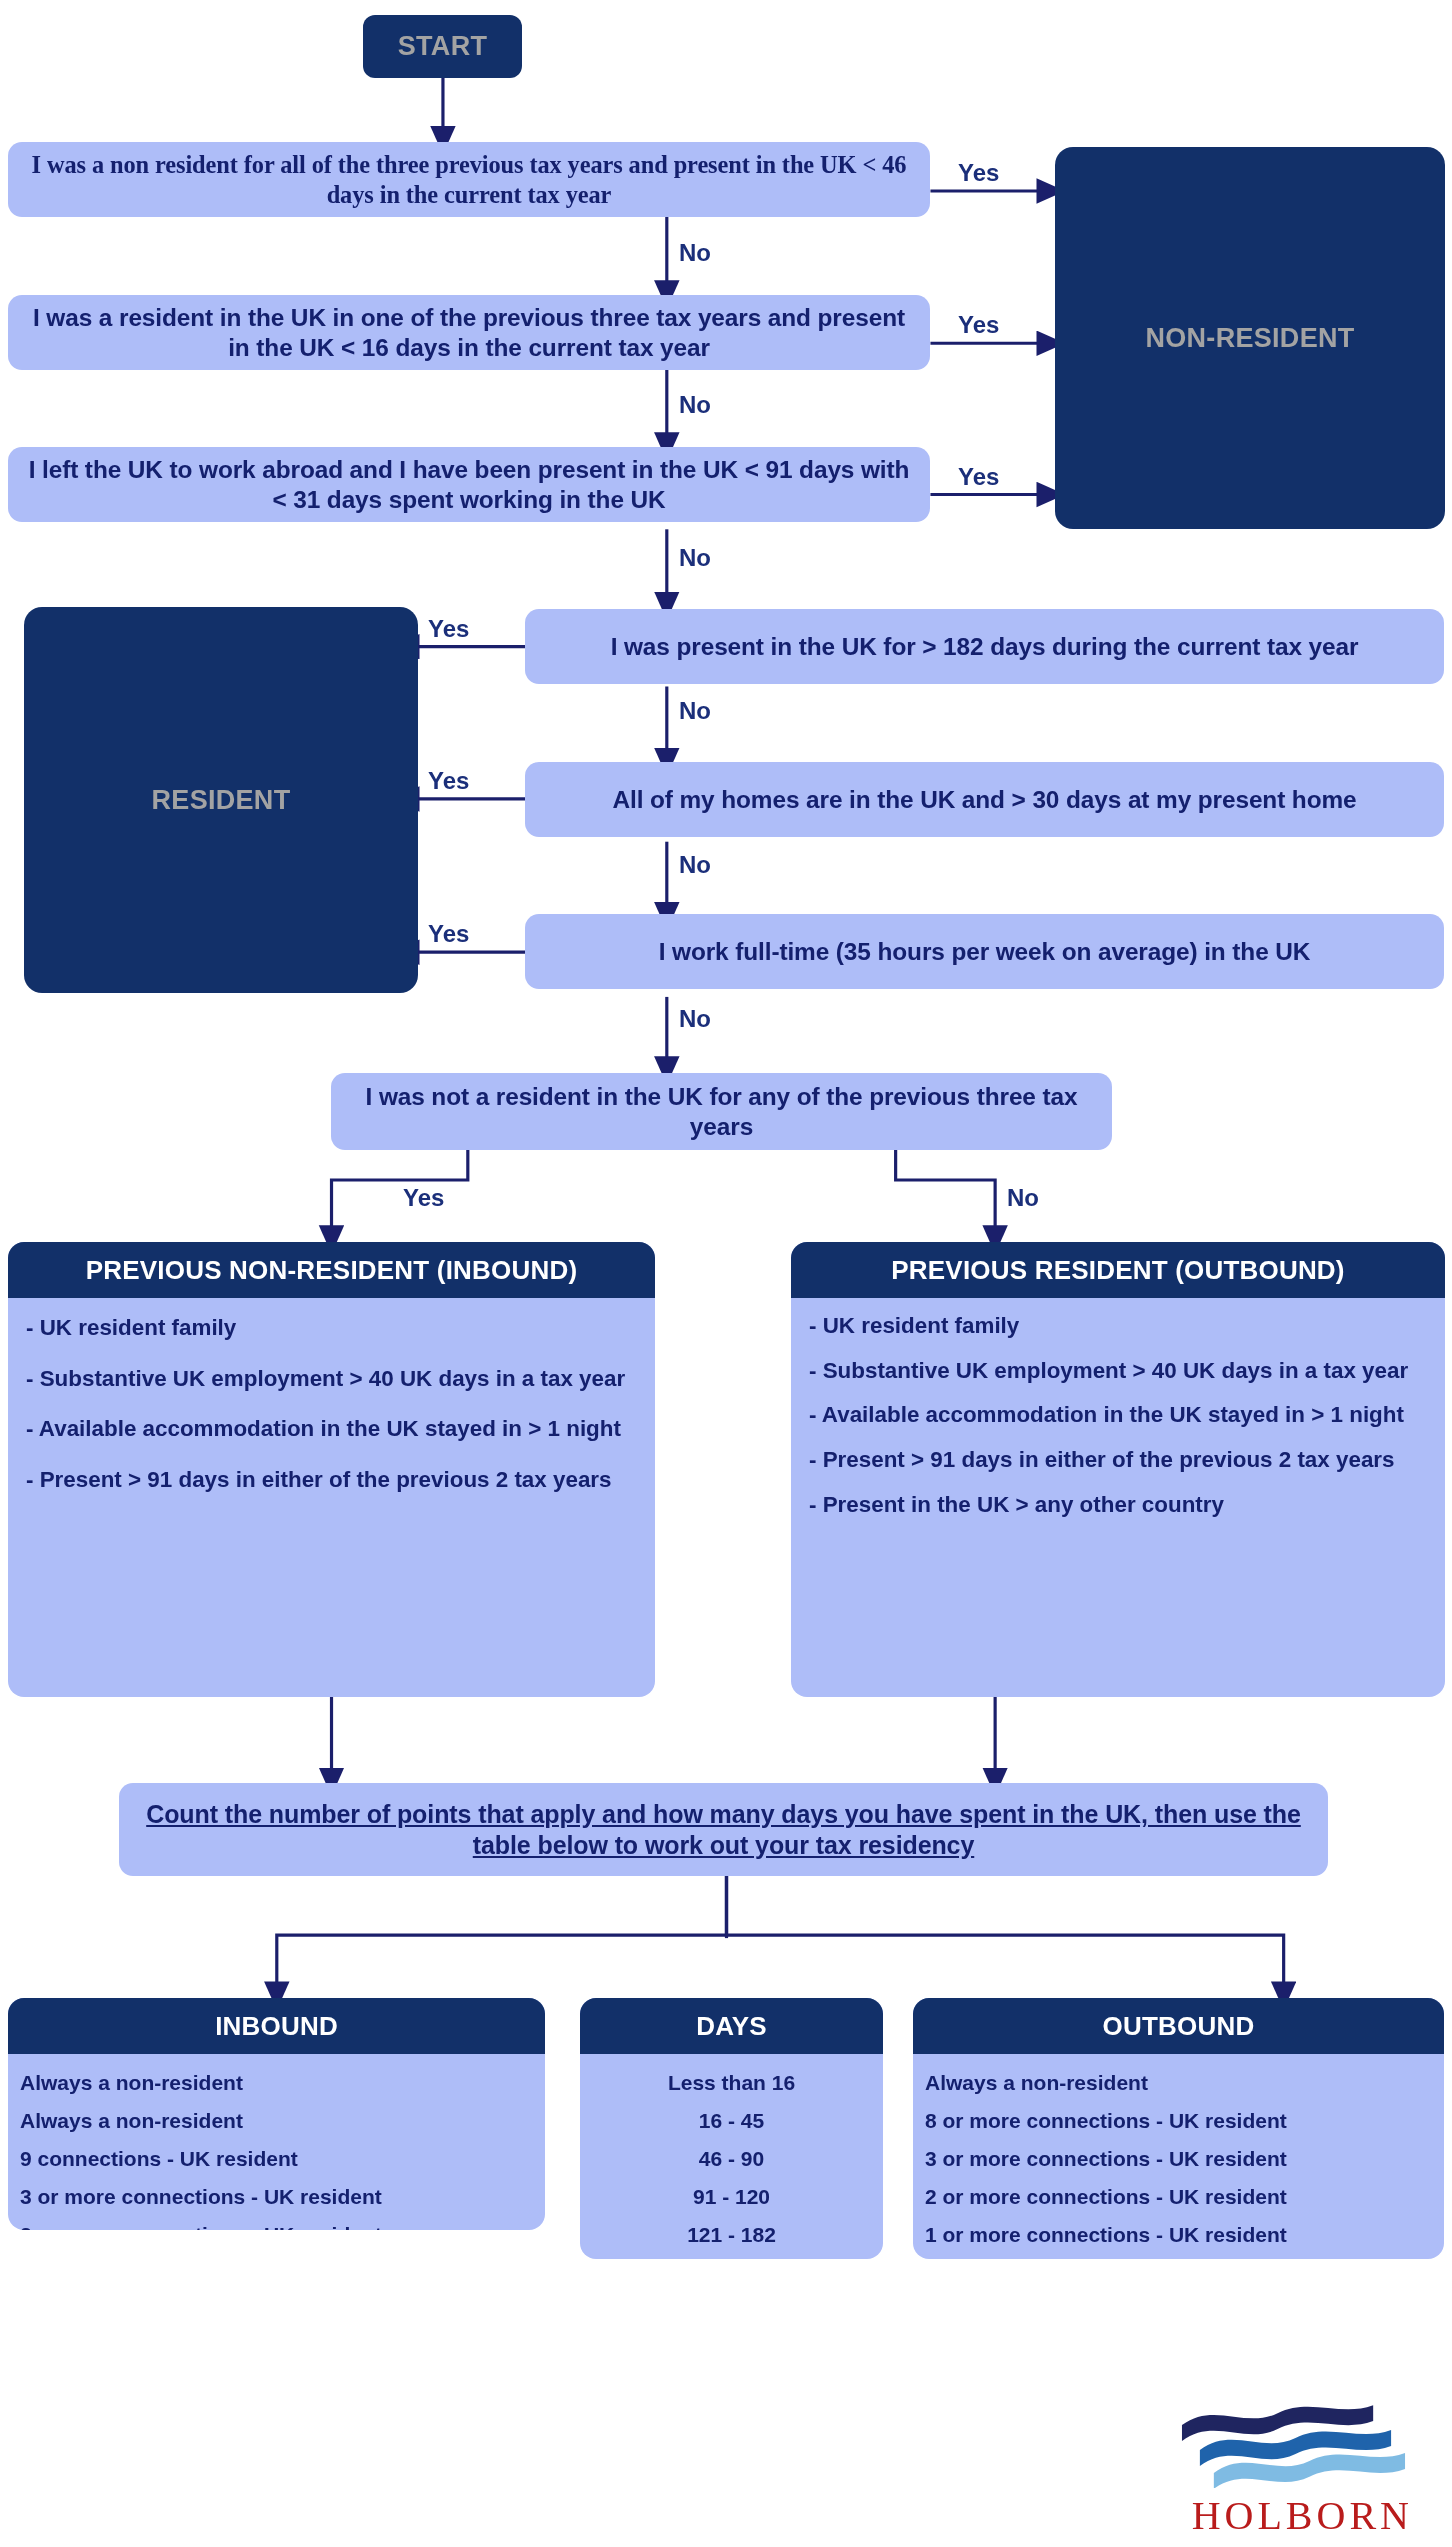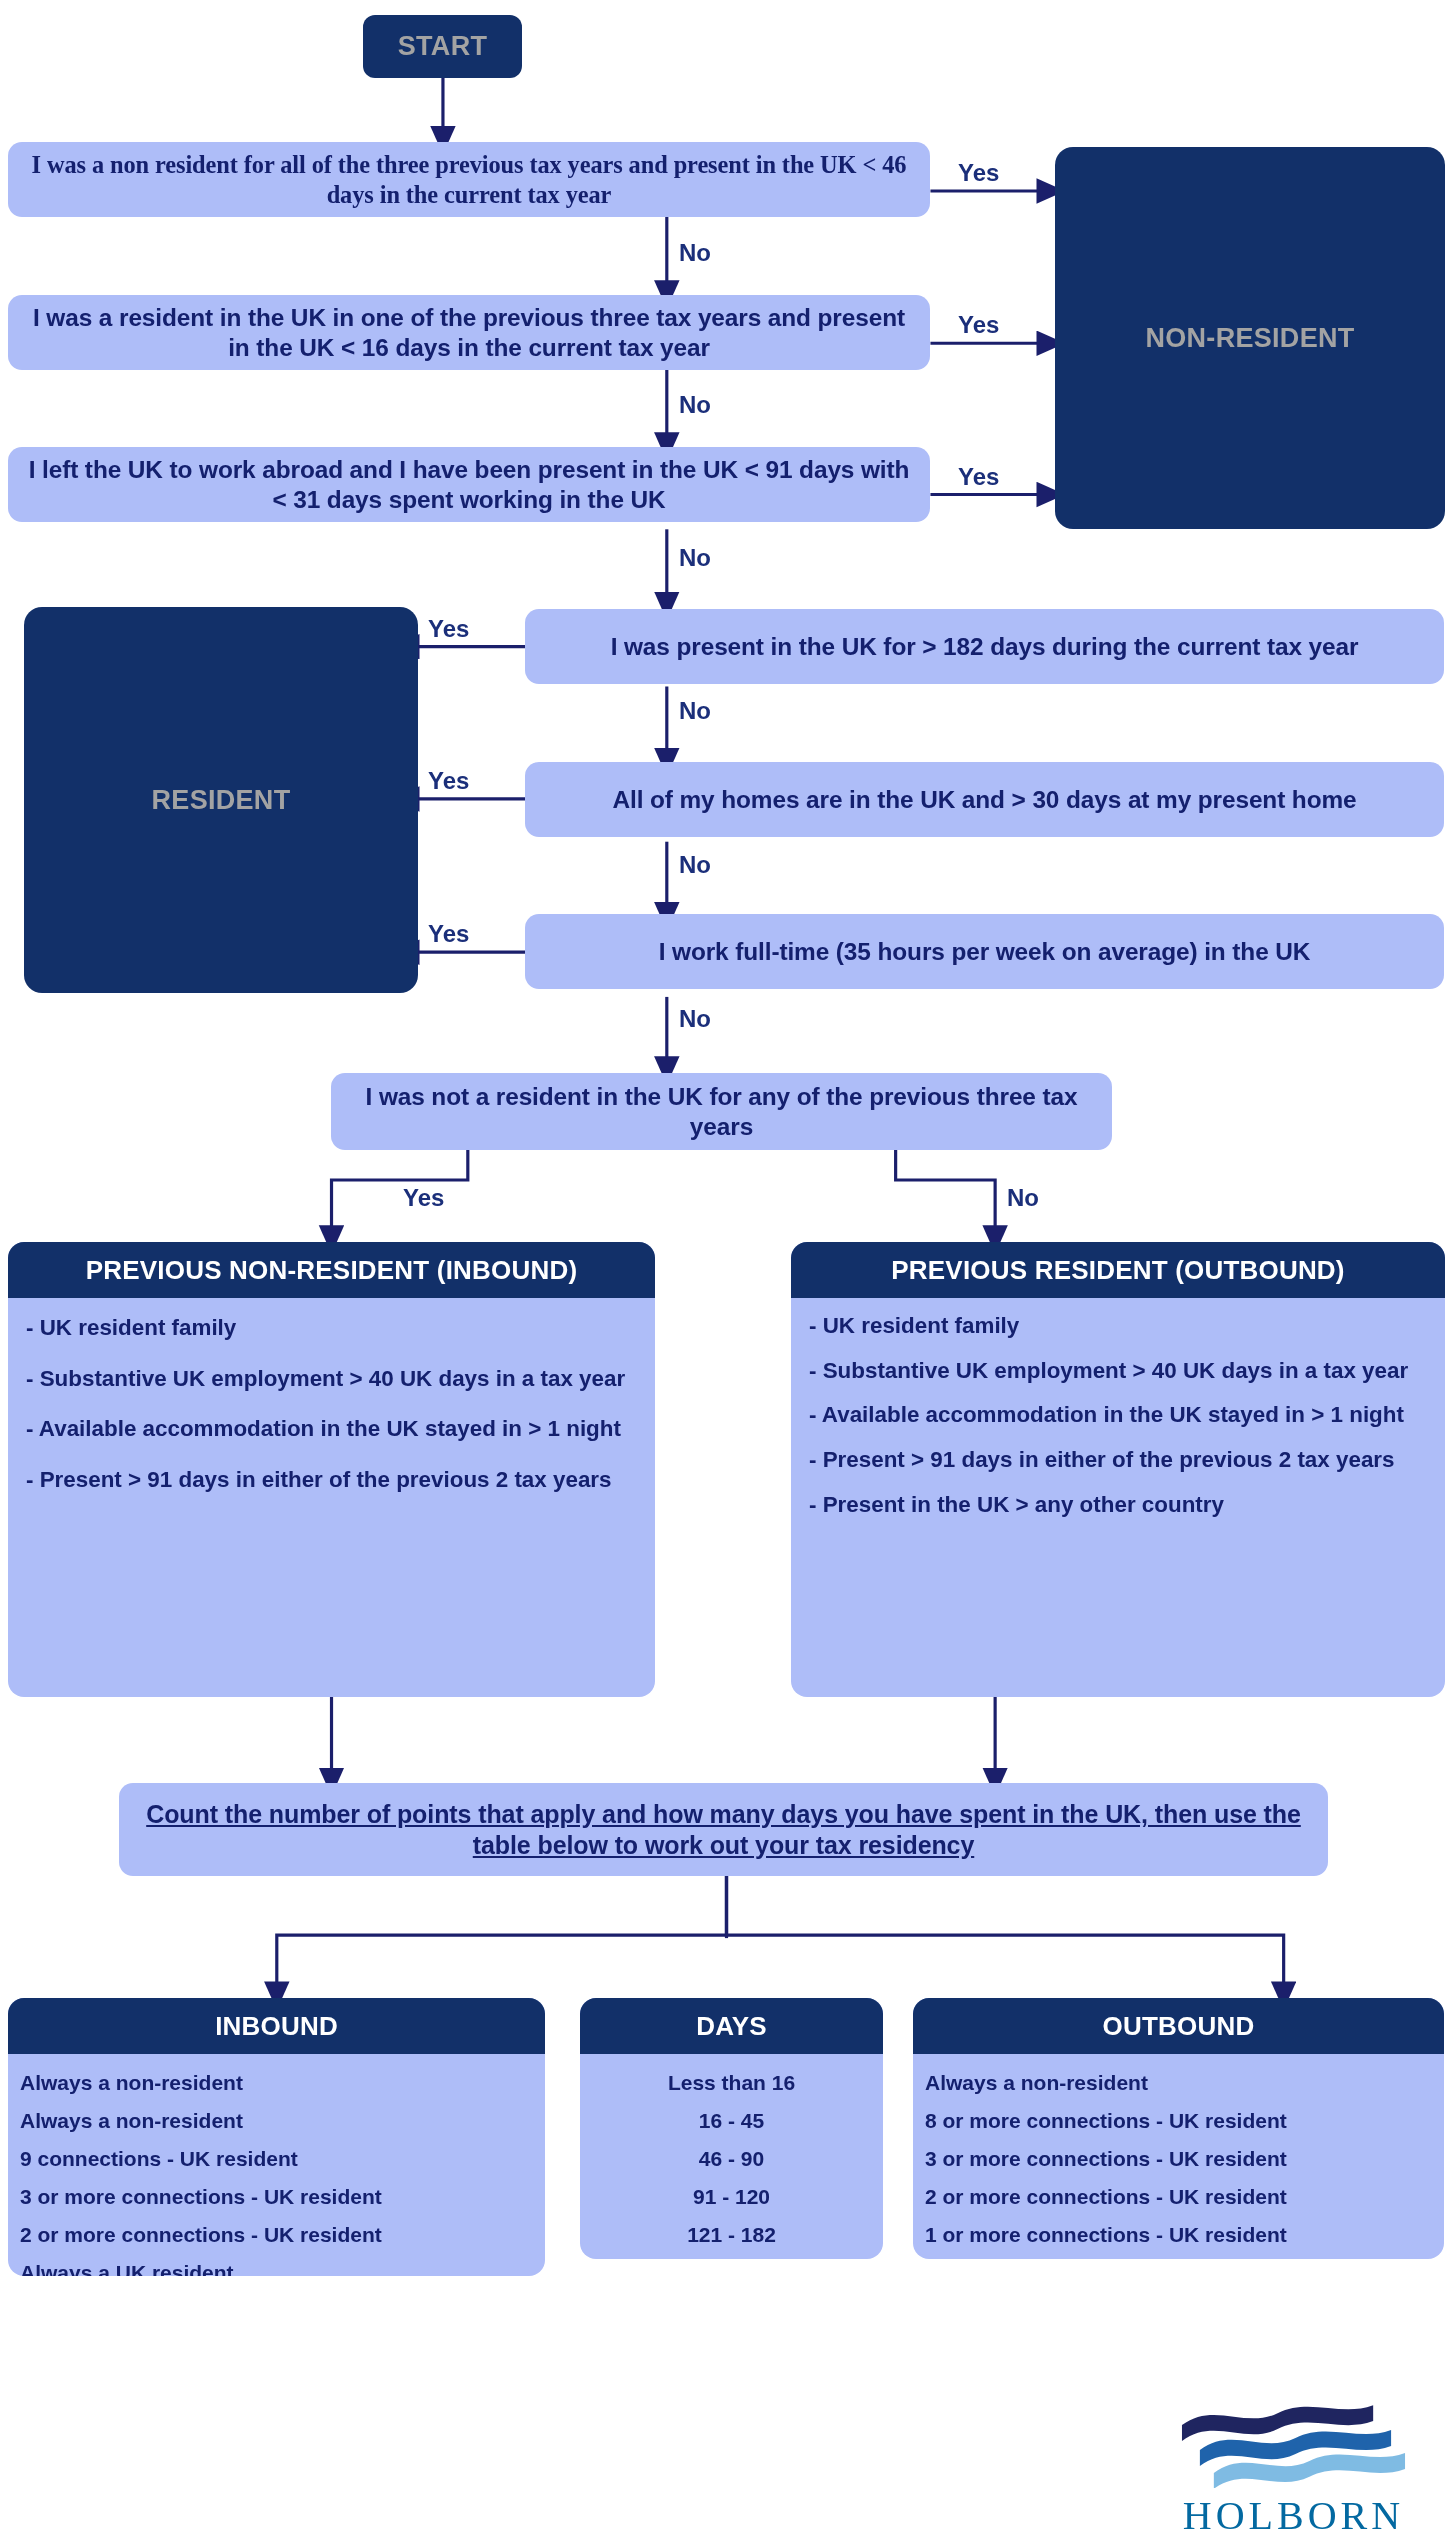--- a/index.html
+++ b/index.html
@@ -113,22 +113,22 @@
     pointer-events: none;
   }
   
   .logo {
     position: absolute;
   }
   .logo-word {
     font-family: "Liberation Serif", serif;
     font-size: 40px;
     letter-spacing: 4px;
-    color: #0369a1;
-    text-align: center;
+    color: #b91c1c;
+    text-align: right;
   }
 </style>
 </head>
 <body>
 
 <div id="canvas">
 
   <svg class="connectors" viewBox="0 0 1460 2560" xmlns="http://www.w3.org/2000/svg">
     <defs>
       <marker id="ah" markerWidth="10" markerHeight="10" refX="4.2" refY="4" orient="auto" markerUnits="strokeWidth">
@@ -235,21 +235,21 @@
       <div class="bullet" style="margin-bottom:16px;">- UK resident family</div>
       <div class="bullet" style="margin-bottom:16px;">- Substantive UK employment &gt; 40 UK days in a tax year</div>
       <div class="bullet" style="margin-bottom:16px;">- Available accommodation in the UK stayed in &gt; 1 night</div>
       <div class="bullet" style="margin-bottom:16px;">- Present &gt; 91 days in either of the previous 2 tax years</div>
       <div class="bullet">- Present in the UK &gt; any other country</div>
     </div>
   </div>
 
   <div class="node q" style="left:119px; top:1783px; width:1209px; height:93px; font-size:25px;text-decoration:underline;">Count the number of points that apply and how many days you have spent in the UK, then use the table below to work out your tax residency</div>
 
-  <div class="panel" style="left:8px; top:1998px; width:537px; height:278px;">
+  <div class="panel" style="left:8px; top:1998px; width:537px; height:232px;">
     <div class="panel-head">INBOUND</div>
     <div class="tbl-body">
       <div class="tbl-row">Always a non-resident</div>
       <div class="tbl-row">Always a non-resident</div>
       <div class="tbl-row">9 connections - UK resident</div>
       <div class="tbl-row">3 or more connections - UK resident</div>
       <div class="tbl-row">2 or more connections - UK resident</div>
       <div class="tbl-row">Always a UK resident</div>
     </div>
   </div>

